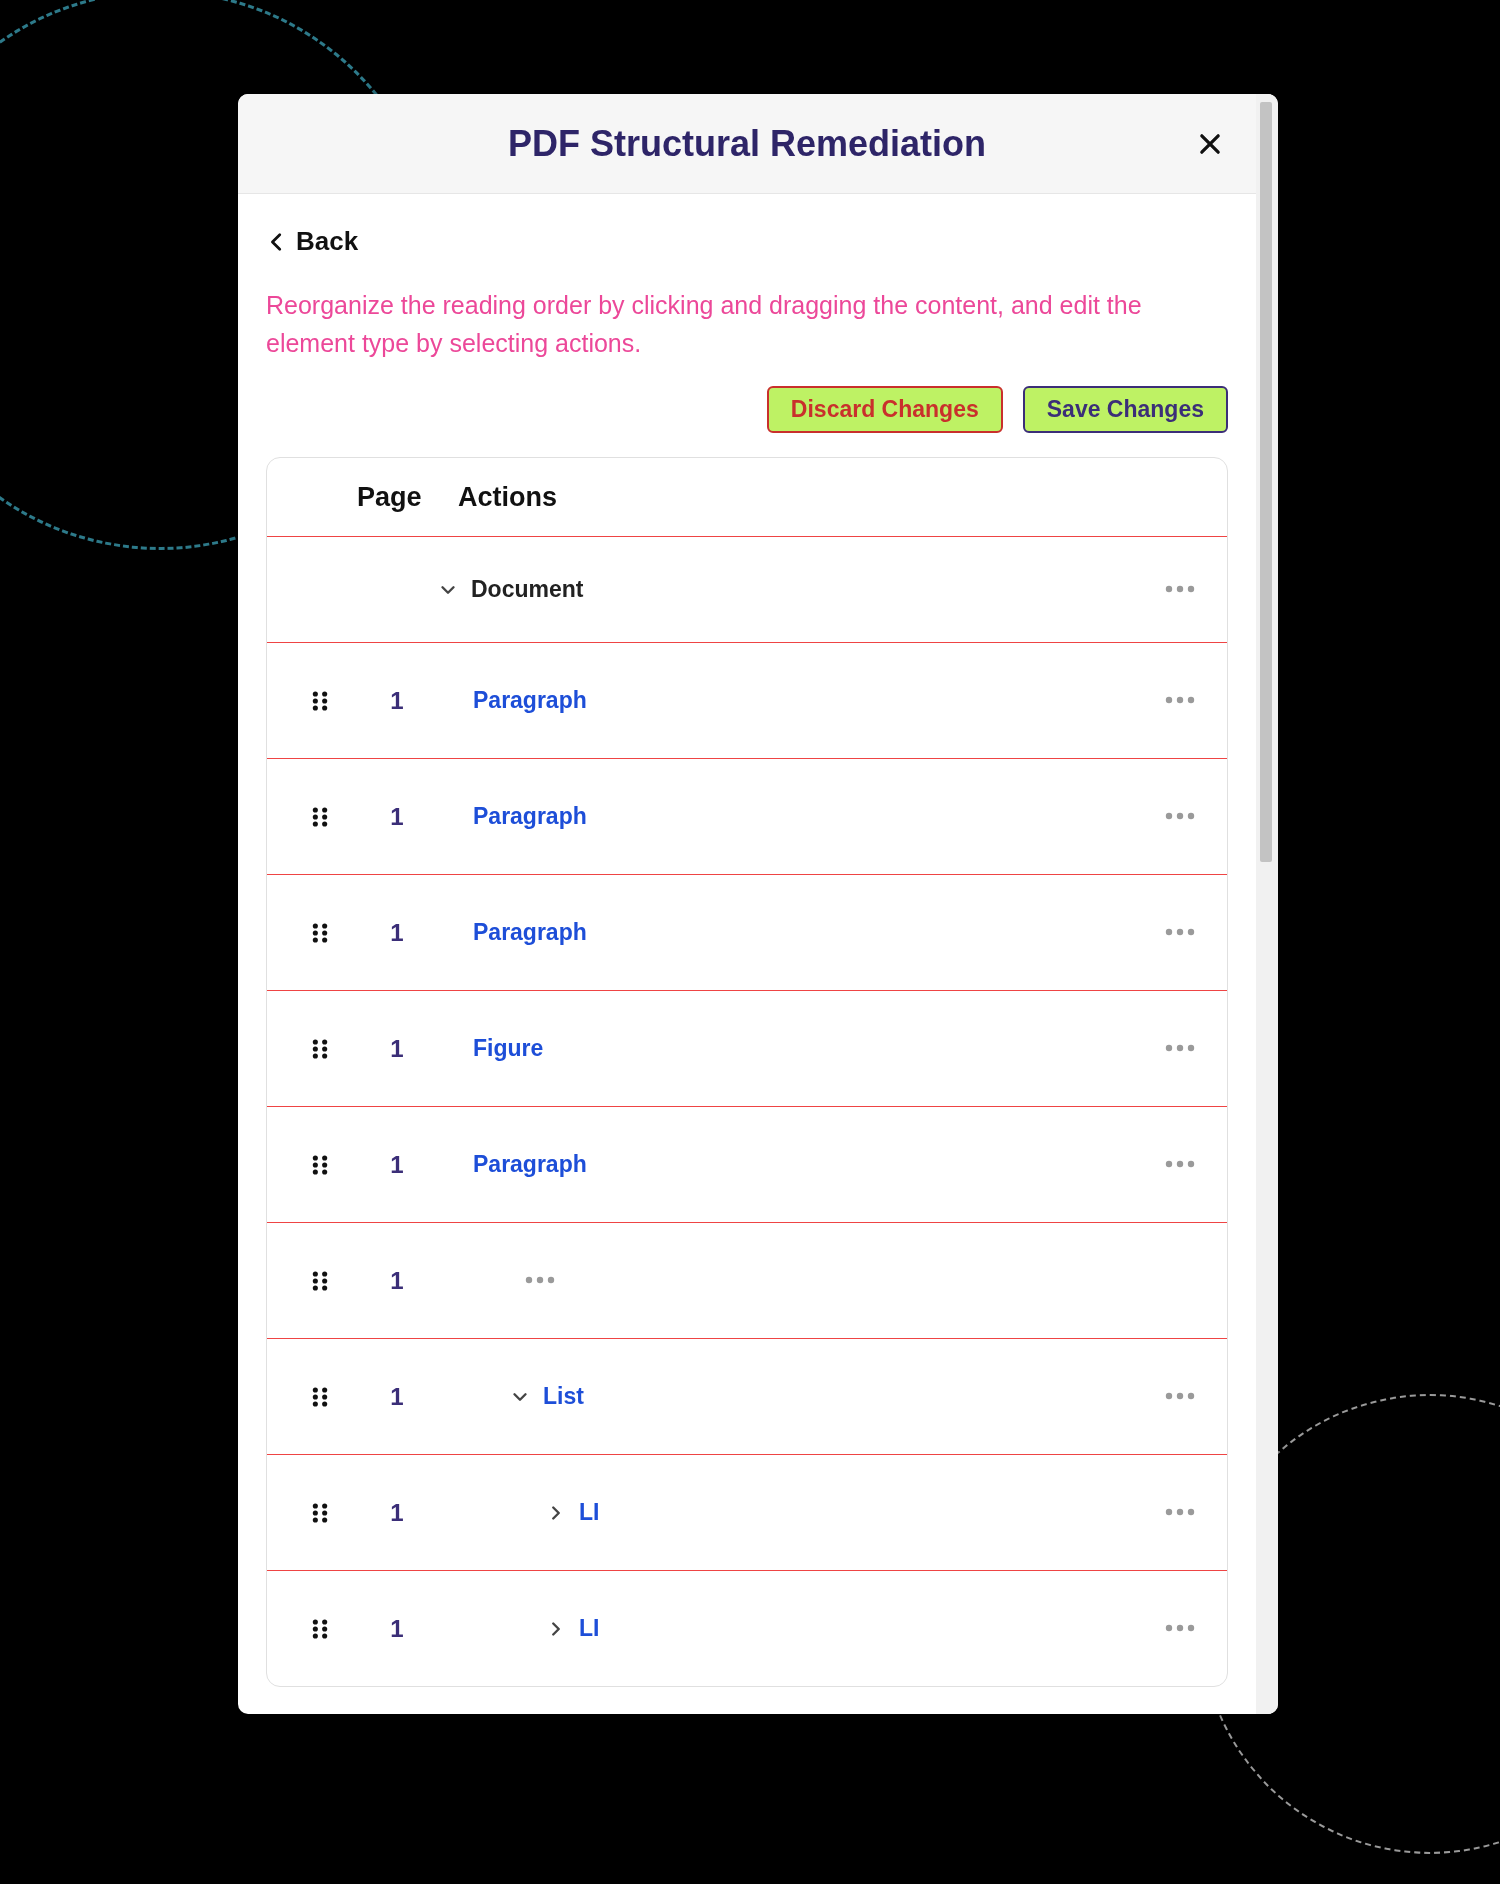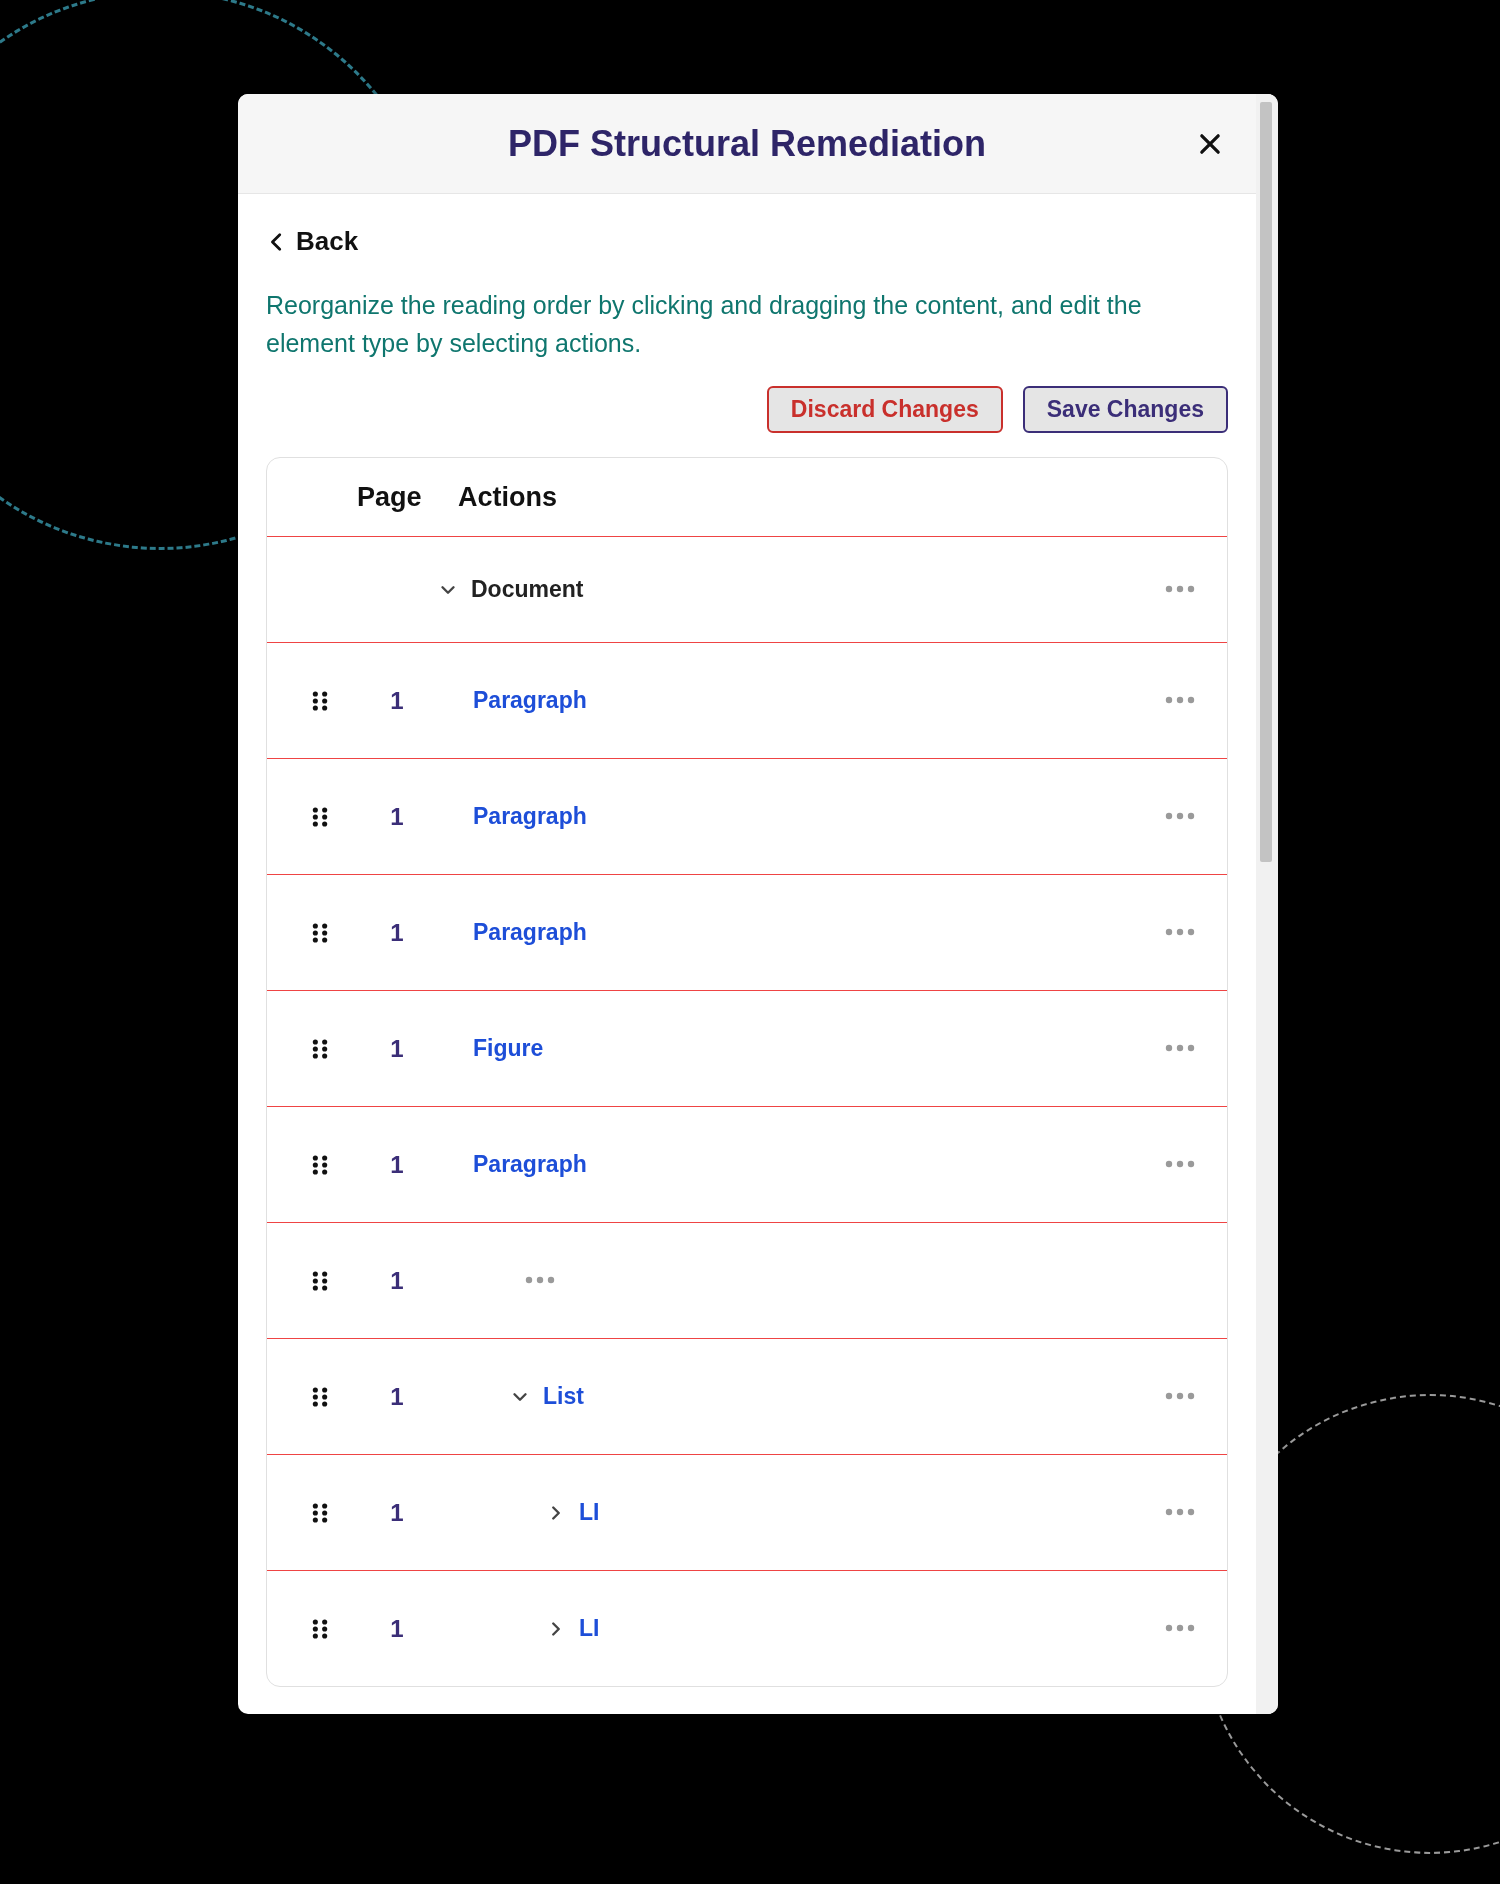--- a/index.html
+++ b/index.html
@@ -106,37 +106,37 @@
     margin-bottom: 30px;
   }
   .back-row span.lbl {
     font-size: 26px;
     font-weight: 600;
     color: #111;
   }
 
   .desc {
     font-size: 25px;
-    color: #0f766e;
+    color: #ec4899;
     line-height: 1.5;
     margin-bottom: 24px;
   }
 
   .btn-row {
     display: flex;
     gap: 20px;
     justify-content: flex-end;
     margin-bottom: 24px;
   }
   .btn {
     padding: 8px 22px;
     font-size: 23px;
     font-weight: 600;
     border-radius: 6px;
-    background: #e5e5e5;
+    background: #bef264;
     cursor: pointer;
   }
   .btn-discard {
     border: 2px solid #c9302c;
     color: #c9302c;
   }
   .btn-save {
     border: 2px solid #3b2e78;
     color: #3b2e78;
   }

